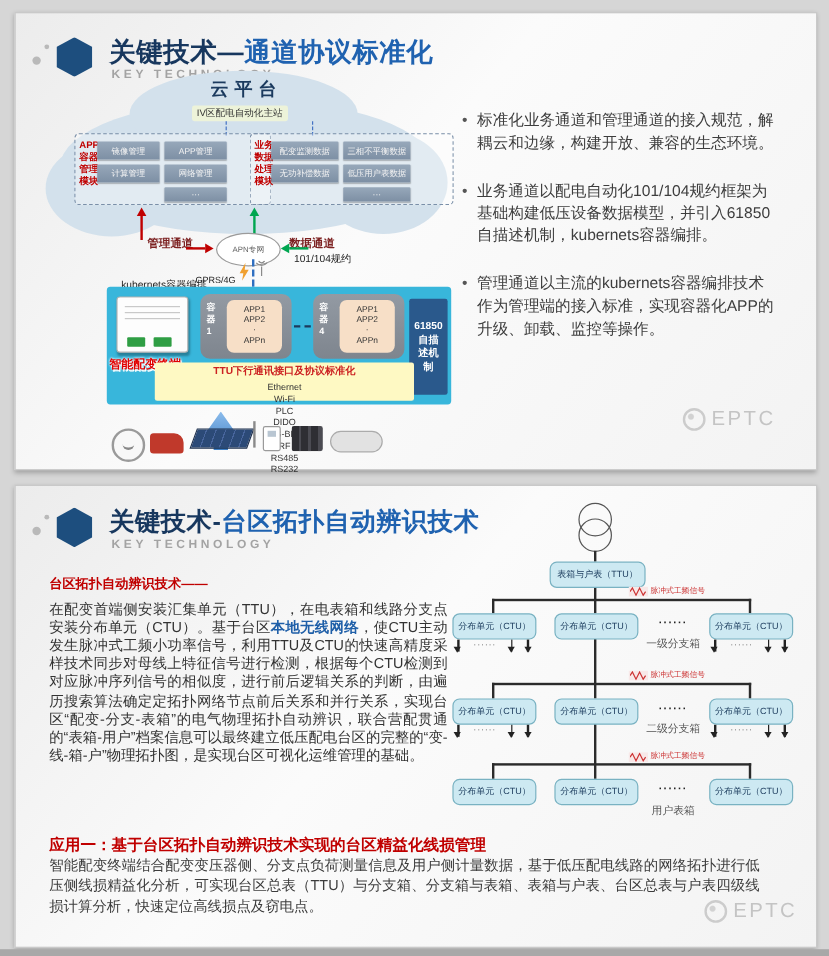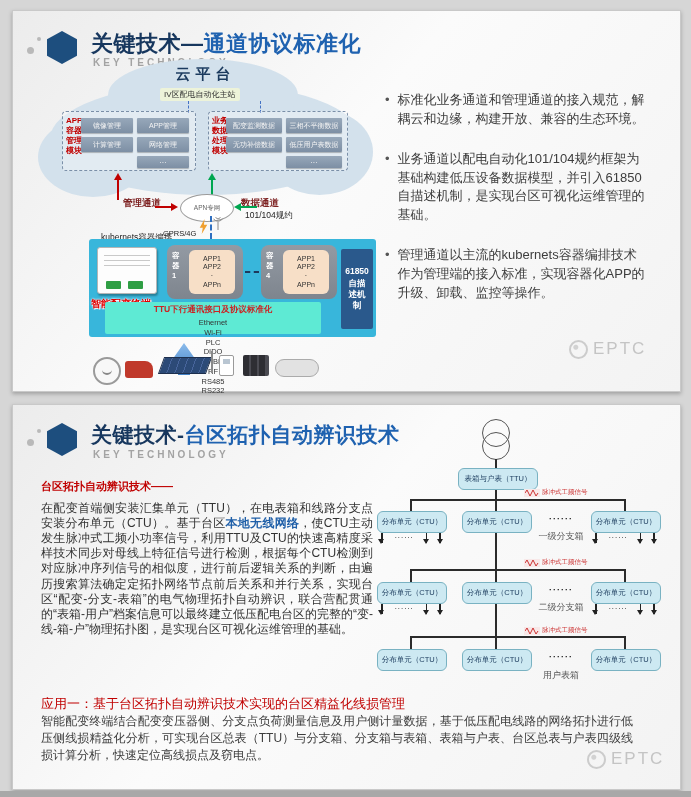--- a/index.html
+++ b/index.html
@@ -18,21 +18,21 @@
   .dot{border-radius:50%;background:#b9b9b9;}
   .title{font-size:22px;font-weight:700;letter-spacing:.5px;white-space:nowrap;}
   .title .dark{color:#17375e;}
   .title .blue{color:#1f62b0;}
   .subtitle{font-size:10px;font-weight:700;color:#a3a3a3;letter-spacing:3px;}
 
   
   .cloud-blob{position:absolute;background:#d3e1ec;border-radius:50%;}
   .cloud-title{font-size:15px;font-weight:700;color:#1b3a5e;letter-spacing:5px;}
   .station{font-size:8px;color:#333;background:#edf3d9;padding:1px 4px;border-radius:2px;}
-  .module{position:absolute;border:1px dashed #7a8fa8;border-radius:4px;background:rgba(255,255,255,.35);}
+  .module{position:absolute;border:1px dashed #7a8fa8;border-radius:4px;background:rgba(255,255,255,.35);padding-left:30px;}
   .module-label{position:absolute;left:3px;top:4px;color:#c00000;font-weight:700;font-size:8px;line-height:1.25;}
   .mbox{background:linear-gradient(180deg,#97a8ba,#7d8fa4);color:#f4f4f4;font-size:7px;text-align:center;
         padding:2.5px 0;border-radius:1px;box-shadow:0 1px 1px rgba(0,0,0,.25);}
   .dashlink{position:absolute;width:0;border-left:1px dashed #4472c4;height:12px;}
 
   
   .varrow{position:absolute;width:10px;}
   .vhead{width:0;height:0;margin:0 auto;border:4px solid transparent;border-bottom:7px solid var(--c);}
   .vshaft{width:2.5px;background:var(--c);margin:0 auto;height:calc(100% - 7px);}
   .harrow{position:absolute;height:10px;display:flex;align-items:center;}
@@ -53,21 +53,21 @@
   .device .ln{position:absolute;height:1px;background:#c9c9c9;left:6px;right:6px;}
   .device .grn{position:absolute;bottom:4px;width:15px;height:8px;background:#2f9e44;border-radius:1px;}
   .term-label{font-size:10px;font-weight:700;color:#e00000;text-shadow:0 0 2px #fff,0 0 2px #fff,1px 1px 0 #fff;}
   .ctr{position:absolute;background:linear-gradient(180deg,#939aa3,#7e858e);border-radius:8px;}
   .ctr-label{position:absolute;left:5px;top:6px;color:#fff;font-size:7.5px;line-height:1.3;font-weight:700;}
   .apps{position:absolute;left:22px;top:5px;width:46px;height:44px;background:#f7dfc7;border-radius:6px;
         font-size:7px;color:#333;display:flex;align-items:center;justify-content:center;text-align:center;line-height:1.25;}
   .ctr-dash{position:absolute;border-top:2px dashed #1d3a5c;width:14px;}
   .iec{position:absolute;background:#2a598c;color:#fff;font-weight:700;font-size:8.5px;text-align:center;
        line-height:1.35;display:flex;align-items:center;justify-content:center;border-radius:2px;}
-  .wstrip{position:absolute;background:#5eead4;border-radius:2px;}
+  .wstrip{position:absolute;background:#fef9c3;border-radius:2px;margin-left:24px;}
   .wstrip-title{font-size:8.5px;font-weight:700;color:#cc2222;text-align:center;margin-top:2px;}
   .ports{display:flex;margin-top:2px;flex-direction:column;}
   .ports span{flex:1;text-align:center;font-size:7.5px;color:#333;line-height:1.3;}
   .biga{position:absolute;background:linear-gradient(180deg,#8cbcec,#3f7fc4);
         clip-path:polygon(50% 0,100% 58%,73% 58%,73% 100%,27% 100%,27% 58%,0 58%);}
 
   
   .meter{width:24px;height:24px;border-radius:50%;border:2px solid #9a9a9a;background:#f8f8f8;}
   .meter i{display:block;width:10px;height:5px;border-bottom:2px solid #888;border-radius:0 0 8px 8px;margin:9px auto 0;}
   .reddev{width:28px;height:17px;background:#c0392b;border-radius:3px 8px 3px 3px;}
@@ -87,21 +87,21 @@
   .bullet .btxt{font-size:13px;color:#3d3d3d;line-height:1.45;width:252px;}
 
   .eptc{position:absolute;display:flex;align-items:center;color:#c4c4c4;font-size:17px;letter-spacing:2px;font-weight:400;}
   .eptc .swirl{width:15px;height:15px;border:2px solid #cccccc;border-radius:50%;margin-right:5px;
                background:radial-gradient(circle at 32% 35%,#d2d2d2 2px,transparent 3px);}
 
   
   .sec-title{font-size:11px;font-weight:700;color:#c00000;}
   .body2{font-size:12px;color:#333;line-height:1.26;text-align:justify;}
   .body2 .hl{color:#1f5fa8;font-weight:700;}
-  .app-title{font-size:13px;font-weight:400;color:#c00000;}
+  .app-title{font-size:13px;font-weight:700;color:#c00000;}
   .app-body{font-size:12px;color:#3c3c3c;line-height:1.4;text-align:justify;}
 
   
   .topo{position:absolute;left:356px;top:14px;width:312px;height:278px;}
   .xc{position:absolute;width:26px;height:26px;border:1.5px solid #555;border-radius:50%;background:transparent;}
   .tl{position:absolute;background:#2b2b2b;}
   .nbox{position:absolute;width:68px;height:20px;background:#cde9f2;border:1px solid #79b2c2;border-radius:6px;
         display:flex;align-items:center;justify-content:center;font-size:7.5px;color:#1a3a5c;}
   .tdots{position:absolute;width:52px;text-align:center;font-size:9px;font-weight:700;letter-spacing:1px;color:#222;}
   .tlabel{position:absolute;width:64px;text-align:center;font-size:9px;color:#555;}
@@ -259,21 +259,21 @@
   <div class="abs breaker" style="left:230px;top:344px;"></div>
   <div class="abs heater" style="left:262px;top:348px;"></div>
 
   <div class="bullets">
     <div class="bullet">
       <span class="bsym">•</span>
       <span class="btxt">标准化业务通道和管理通道的接入规范，解耦云和边缘，构建开放、兼容的生态环境。</span>
     </div>
     <div class="bullet">
       <span class="bsym">•</span>
-      <span class="btxt">业务通道以配电自动化101/104规约框架为基础构建低压设备数据模型，并引入61850自描述机制，是实现台区可视化运维管理的基础。</span>
+      <span class="btxt">业务通道以配电自动化101/104规约框架为基础构建低压设备数据模型，并引入61850自描述机制，kubernets容器编排。</span>
     </div>
     <div class="bullet">
       <span class="bsym">•</span>
       <span class="btxt">管理通道以主流的kubernets容器编排技术作为管理端的接入标准，实现容器化APP的升级、卸载、监控等操作。</span>
     </div>
   </div>
 
   <div class="eptc" style="left:556px;top:328px;">
     <span class="swirl"></span>
     <span>EPTC</span>

